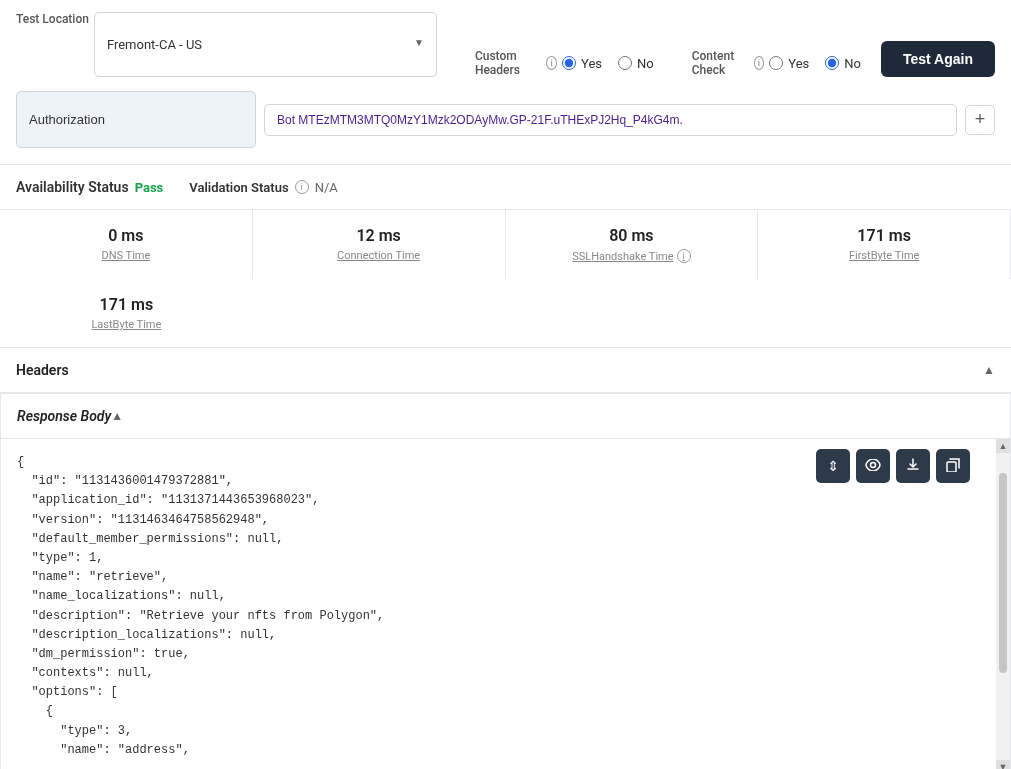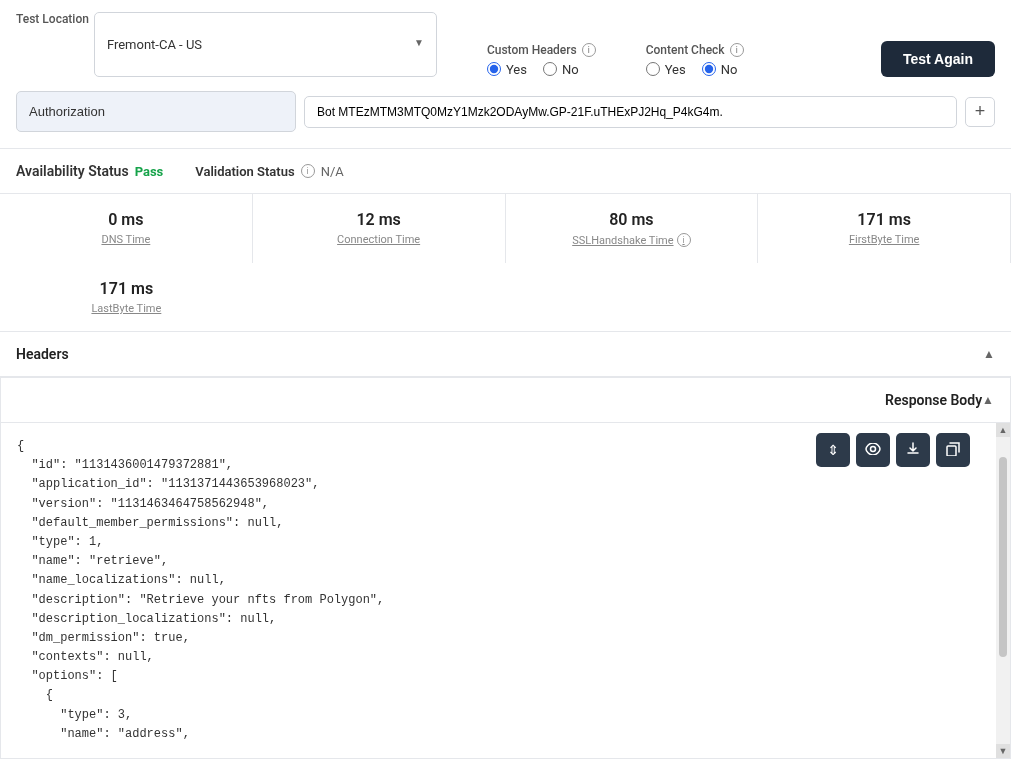--- a/index.html
+++ b/index.html
@@ -50,23 +50,23 @@
       color: #333;
     }
 
     .location-select-arrow {
       color: #666;
       font-size: 10px;
     }
 
     .radio-group {
       display: flex;
-      flex-direction: column;
+      flex-direction: row;
       gap: 5px;
-      margin-left: 30px;
+      margin-left: 18px;
     }
 
     .radio-group-label {
       font-size: 12px;
       color: #555;
       font-weight: 500;
       display: flex;
       align-items: center;
       gap: 5px;
     }
@@ -120,34 +120,34 @@
 
     .header-row {
       display: flex;
       align-items: center;
       gap: 8px;
     }
 
     .header-key-input {
       border: 1px solid #d1d5db;
       border-radius: 5px;
-      padding: 12px 12px;
-      font-size: 13px;
-      width: 280px;
+      padding: 20px 12px;
+      font-size: 13px;
+      width: 240px;
       background: #eef2f9;
       color: #333;
     }
 
     .header-value-input {
       border: 1px solid #d1d5db;
       border-radius: 5px;
       padding: 8px 12px;
       font-size: 12px;
       flex: 1;
-      color: #000000;
+      color: #4c1d95;
       background: #fff;
     }
 
     .add-header-btn {
       width: 30px;
       height: 30px;
       display: flex;
       align-items: center;
       justify-content: center;
       border: 1px solid #d1d5db;
@@ -173,21 +173,21 @@
       color: #333;
     }
 
     .pass-badge {
       color: #16a34a;
       font-weight: 700;
       font-size: 13px;
     }
 
     .validation-label {
-      margin-left: 26px;
+      margin-left: 20px;
       font-size: 13px;
       font-weight: 600;
       color: #333;
     }
 
     .na-badge {
       color: #666;
       font-size: 13px;
     }
 
@@ -246,24 +246,25 @@
     }
 
     .response-body-section {
       border: 1px solid #e5e7eb;
       margin: 0;
     }
 
     .response-body-header {
       display: flex;
       align-items: center;
-      justify-content: flex-end;
+      justify-content: flex-start;
       padding: 14px 16px;
       background: #fff;
       border-bottom: 1px solid #e5e7eb;
+      font-style: italic;
     }
 
     .response-body-content {
       position: relative;
       background: #fff;
       min-height: 300px;
     }
 
     .response-body-tools {
       position: absolute;

